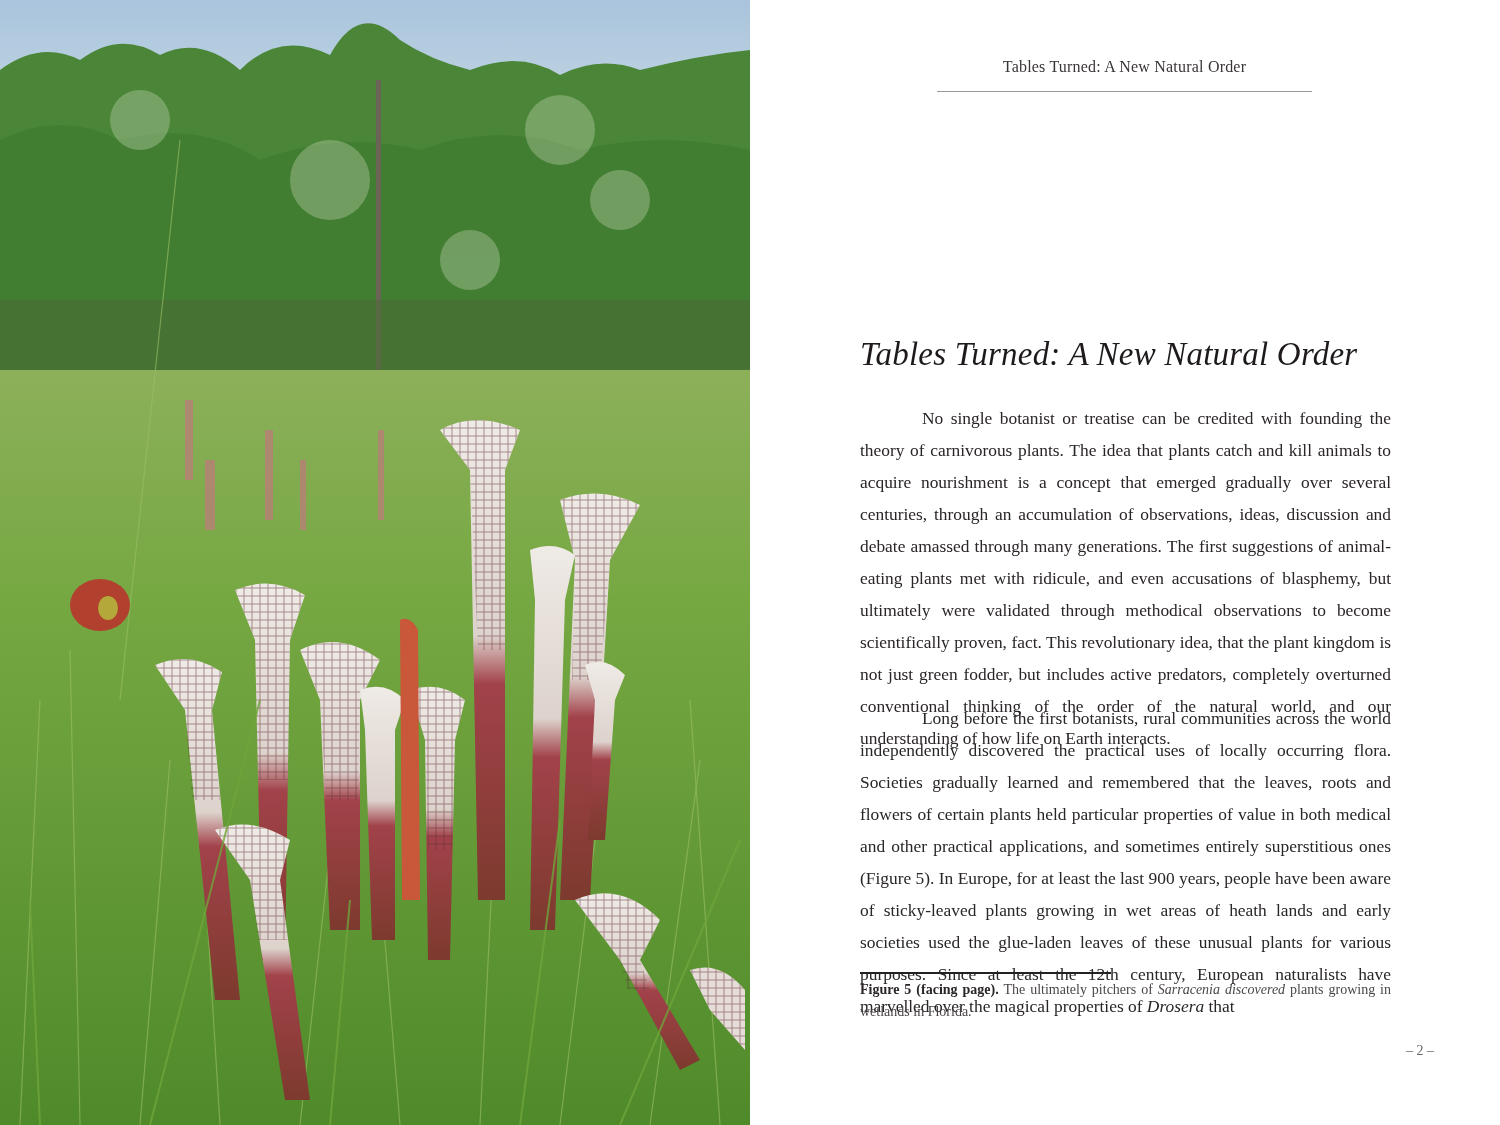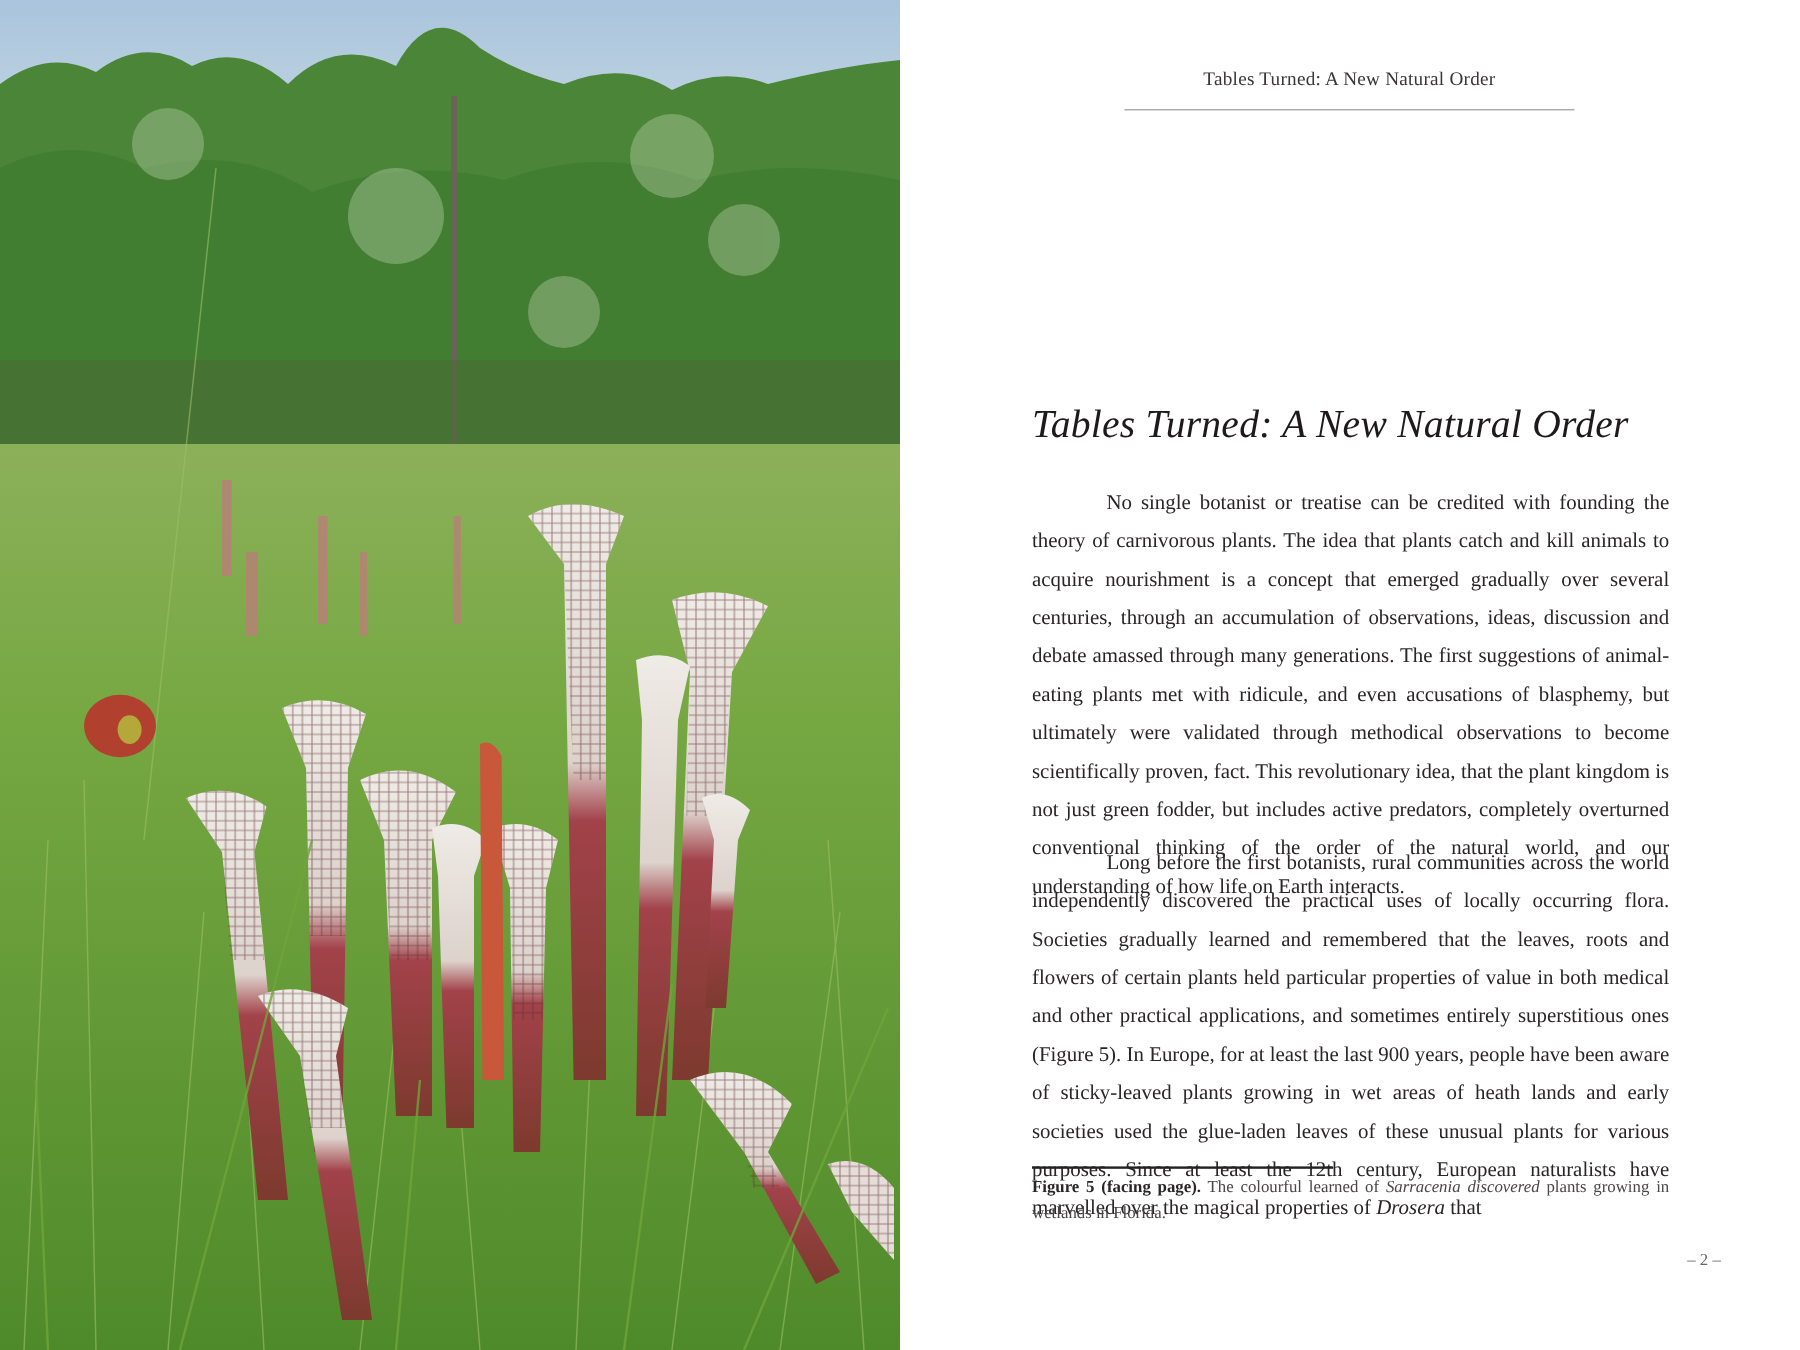--- a/index.html
+++ b/index.html
@@ -127,15 +127,15 @@
 
 <div class="body-text p1">
   <p class="para">No single botanist or treatise can be credited with founding the theory of carnivorous plants. The idea that plants catch and kill animals to acquire nourishment is a concept that emerged gradually over several centuries, through an accumulation of observations, ideas, discussion and debate amassed through many generations. The first suggestions of animal-eating plants met with ridicule, and even accusations of blasphemy, but ultimately were validated through methodical observations to become scientifically proven, fact. This revolutionary idea, that the plant kingdom is not just green fodder, but includes active predators, completely overturned conventional thinking of the order of the natural world, and our understanding of how life on Earth interacts.</p>
 </div>
 
 <div class="body-text p2">
   <p class="para"><span>Long before the first botanists, rural communities across the world independently discovered the practical uses of locally occurring flora. Societies gradually learned and remembered that the leaves, roots and flowers of certain plants held particular properties of value in both medical and other practical applications, and sometimes entirely superstitious ones (Figure 5). In Europe, for at least the last 900 years, people have been aware of sticky-leaved plants growing in wet areas of heath lands and early societies used the glue-laden leaves of these unusual plants for various purposes. Since at least the 12th century, European naturalists have marvelled over the magical properties of </span><em>Drosera</em><span> that</span></p>
 </div>
 
 <div class="fn-rule"></div>
-<div class="caption"><b>Figure 5 (facing page).</b><span> The colourful learned of </span><em>Sarracenia discovered</em><span> plants growing in wetlands in Florida.</span></div>
+<div class="caption"><b>Figure 5 (facing page).</b><span> The ultimately pitchers of </span><em>Sarracenia discovered</em><span> plants growing in wetlands in Florida.</span></div>
 
 <div class="folio">– 2 –</div>
 
 </body></html>

